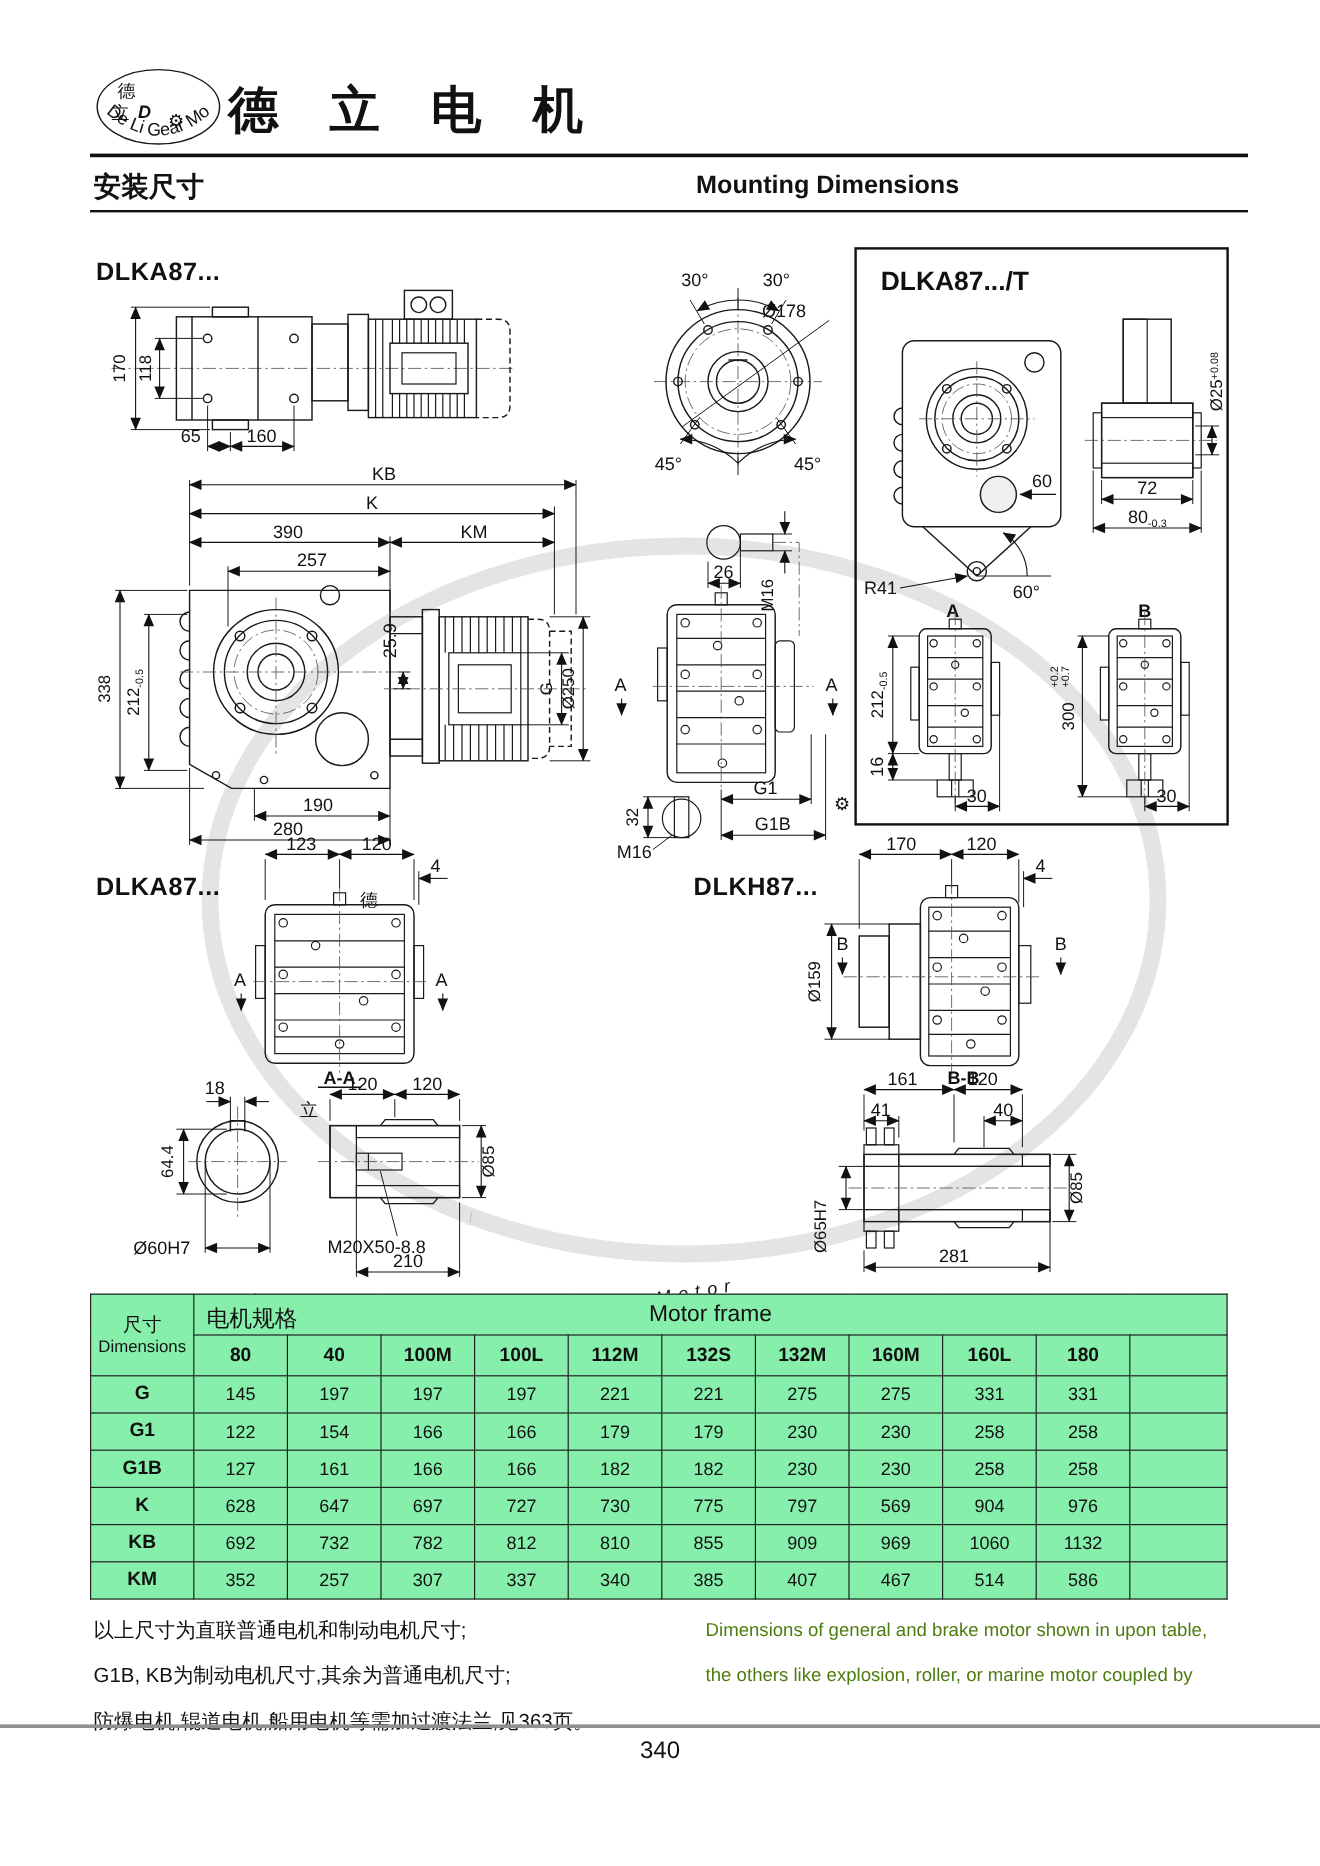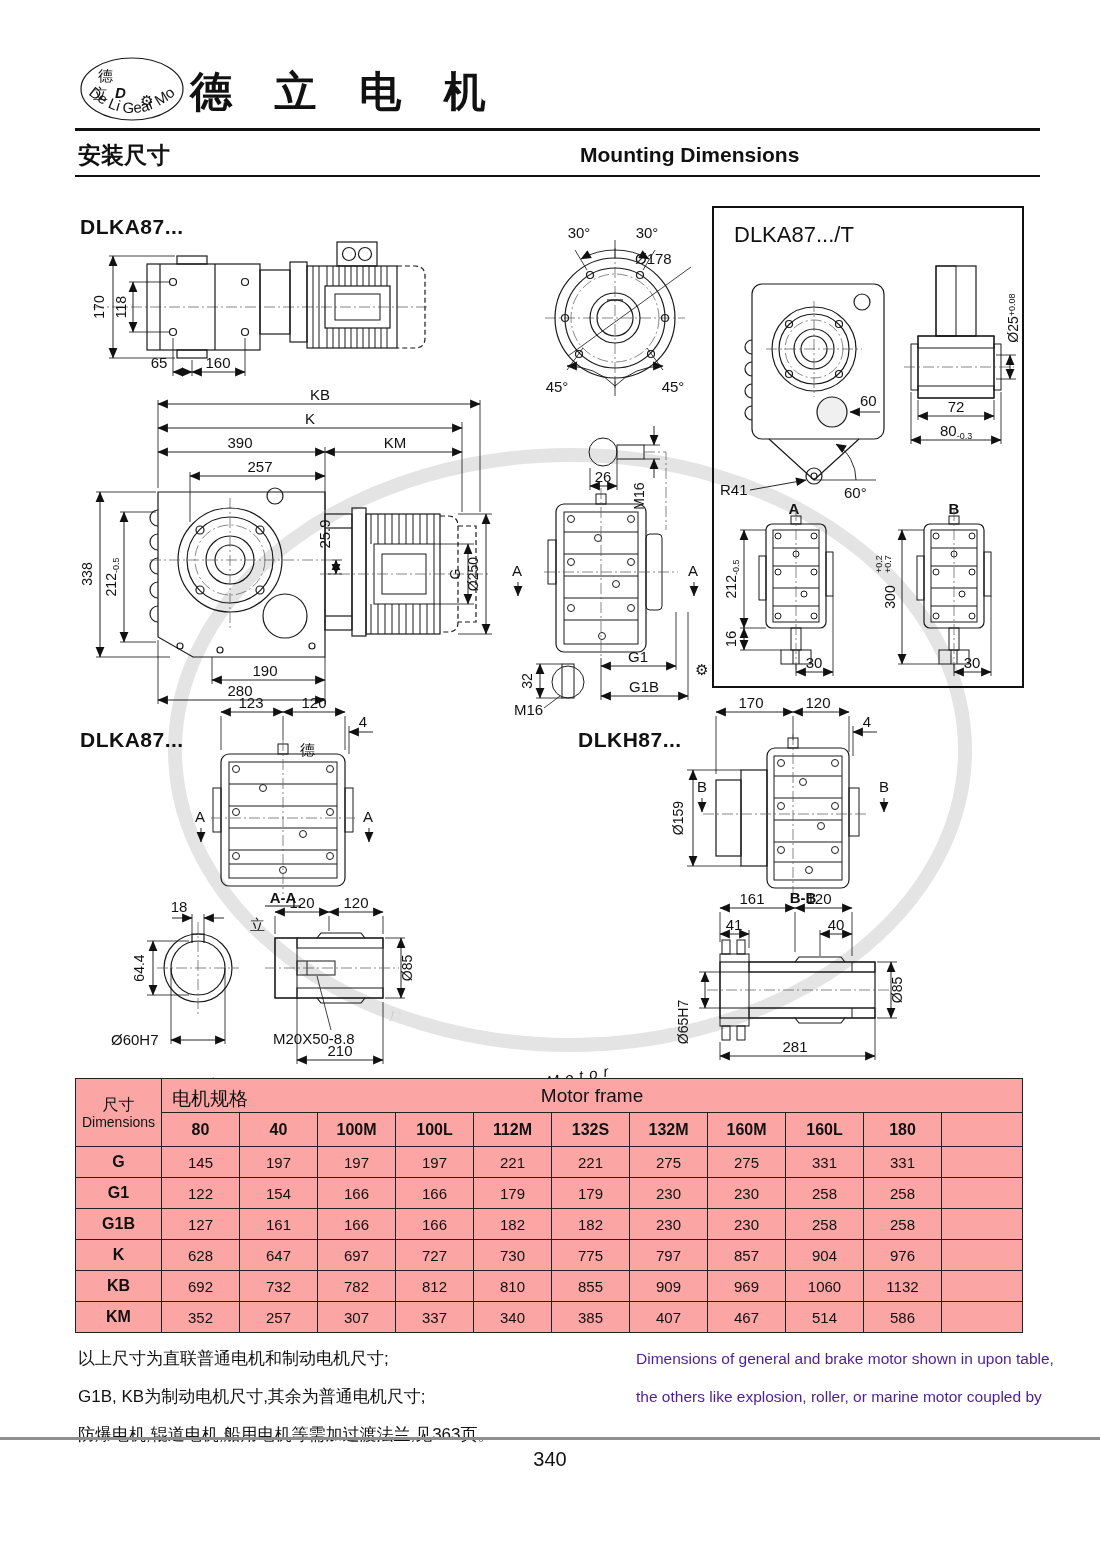--- a/index.html
+++ b/index.html
@@ -15,32 +15,32 @@
 .ext{stroke:#111;stroke-width:.8;fill:none}
 .mid{text-anchor:middle}
 .sm{font-size:9px}
 .rot{font-size:14px}
 .figtitle{position:absolute;font-size:21px;font-weight:bold;letter-spacing:.5px;z-index:2}
 .rule{position:absolute;background:#111}
 .brand{position:absolute;left:190px;top:64px;font-size:42px;font-weight:bold;font-family:"DejaVu Serif",serif;letter-spacing:14px}
 .seccn{position:absolute;left:78px;top:140px;font-size:23px;font-weight:bold}
 .secen{position:absolute;left:580px;top:143px;font-size:21px;font-weight:bold}
 .boxfig{position:absolute;left:712px;top:206px;width:312px;height:482px;border:2px solid #111;z-index:1}
-.boxtitle{position:absolute;left:20px;top:14px;font-size:22px;font-weight:normal}
-table.dims{position:absolute;left:75px;top:1078px;width:947px;border-collapse:collapse;background:#fca5a5;z-index:2;table-layout:fixed}
+.boxtitle{position:absolute;left:20px;top:14px;font-size:22px;font-weight:bold}
+table.dims{position:absolute;left:75px;top:1078px;width:947px;border-collapse:collapse;background:#86efac;z-index:2;table-layout:fixed}
 table.dims td{border:1px solid #222;text-align:center;font-size:15px;height:31px;padding:0}
 table.dims .corner{font-size:16px;line-height:1.2}
 table.dims .corner .en{font-size:14px}
 table.dims .framehead{position:relative;height:34px;font-size:19px}
 table.dims .fh-cn{position:absolute;left:10px;top:7px}
 table.dims .fh-en{display:inline-block}
 table.dims .fcell{font-weight:bold;height:34px;font-size:16px}
 table.dims .rl{font-weight:bold;font-size:16px}
 .notes-cn{position:absolute;left:78px;top:1302px;width:500px;font-size:17px;line-height:38px}
-.notes-en{position:absolute;left:636px;top:1302px;width:420px;font-size:15.5px;line-height:38px;color:#4c1d95}
+.notes-en{position:absolute;left:588px;top:1302px;width:420px;font-size:15.5px;line-height:38px;color:#4d7c0f}
 .notes-en .t{font-weight:bold;font-size:16px}
 .grule{position:absolute;left:0;top:1437px;width:1100px;height:3px;background:#8f8f8f}
 .pagenum{position:absolute;left:0;top:1448px;width:1100px;text-align:center;font-size:20px}
 .fig{z-index:1}
 .wm{z-index:0}
 </style>
 </head>
 <body>
 
 <svg width="0" height="0" style="position:absolute" aria-hidden="true">
@@ -714,21 +714,21 @@
       </tr>
       <tr>
         <td class="rl">K</td>
         <td>628</td>
         <td>647</td>
         <td>697</td>
         <td>727</td>
         <td>730</td>
         <td>775</td>
         <td>797</td>
-        <td>857</td>
+        <td>569</td>
         <td>904</td>
         <td>976</td>
         <td></td>
       </tr>
       <tr>
         <td class="rl">KB</td>
         <td>692</td>
         <td>732</td>
         <td>782</td>
         <td>812</td>

